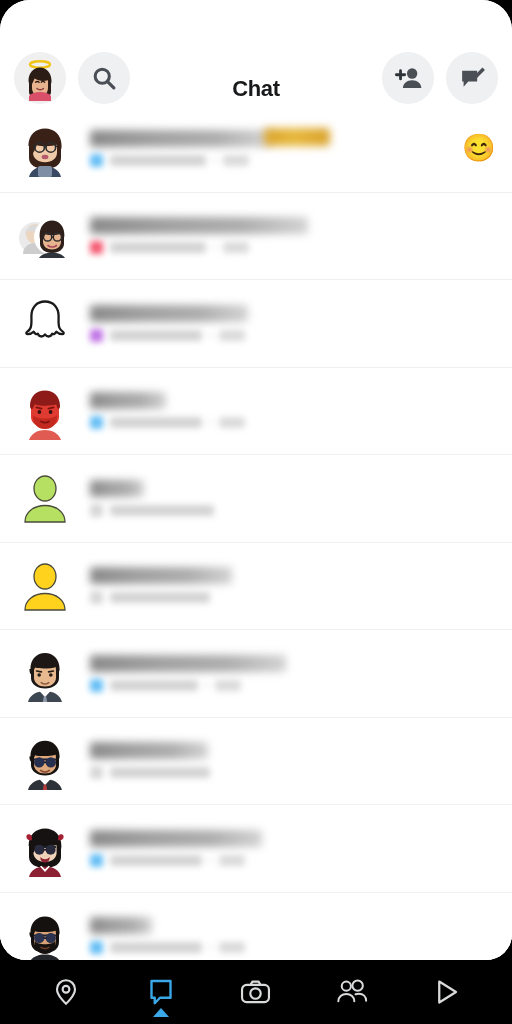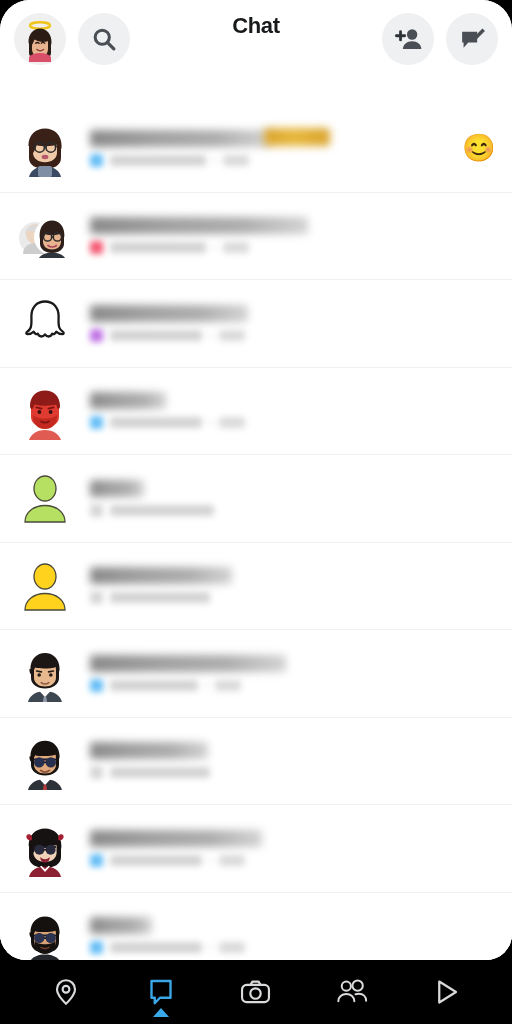--- a/index.html
+++ b/index.html
@@ -34,22 +34,22 @@
     background:#e8c94a;
     opacity:.9;
   }
 
   
   #header {
     position:absolute;
     top:0; left:0;
     width:512px; height:105px;
     display:flex;
-    align-items:flex-start;
-    padding:13px 14px;
+    align-items:flex-end;
+    padding:1px 14px;
     background:#fff;
   }
   .circle-btn {
     width:52px; height:52px;
     border-radius:50%;
     background:#eff0f1;
     display:flex; align-items:center; justify-content:center;
     flex:0 0 auto;
     position:relative;
     overflow:hidden;

